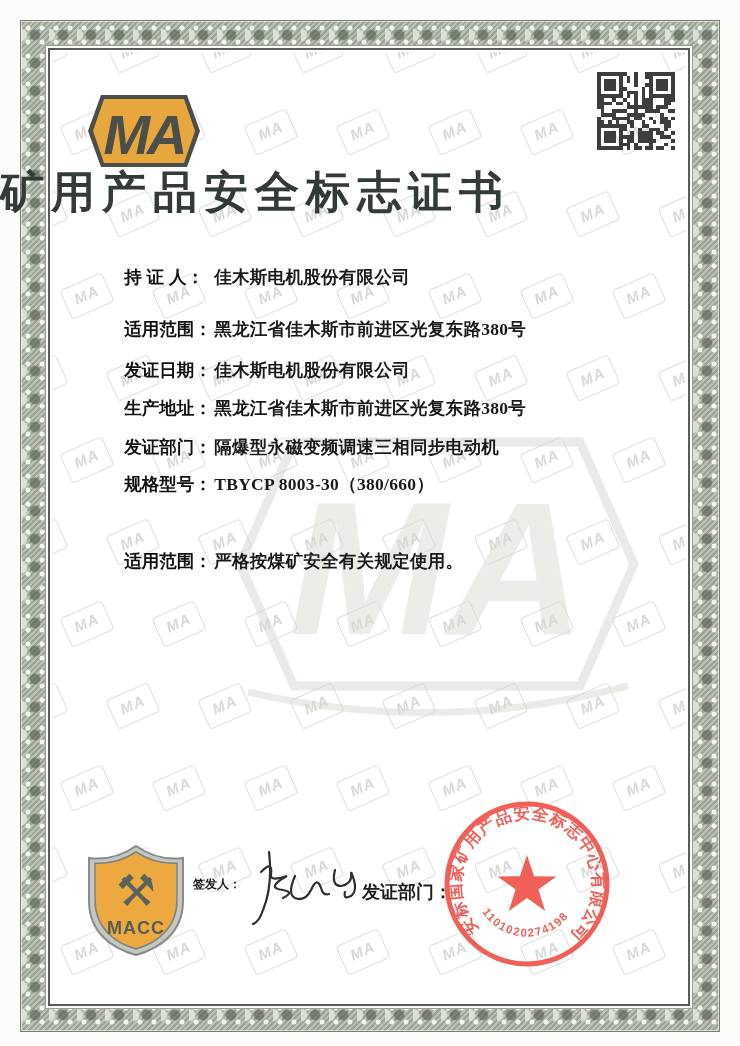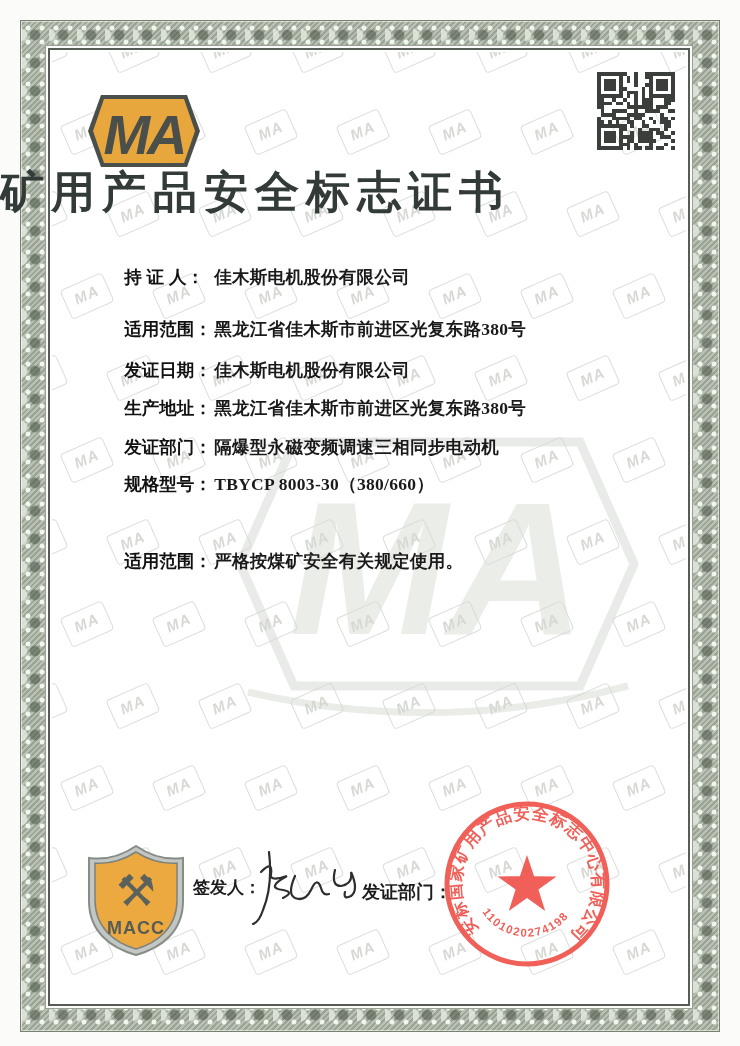--- a/index.html
+++ b/index.html
@@ -32,21 +32,21 @@
   .row{position:absolute;left:95px;font-size:17.5px;white-space:pre;}
   .row .lbl{display:inline-block;min-width:90px;font-weight:bold;color:#111;white-space:pre;}
   .row .val{font-family:"Liberation Serif",serif;font-weight:600;color:#1a1a1a;letter-spacing:.3px;}
   .row.wide .lbl{min-width:0;margin-right:10px;}
   .row.wide .val{font-size:15.5px;letter-spacing:0;}
   .grp2-lbl{display:inline-block;font-weight:bold;color:#111;}
   .val-w{display:inline-block;width:225px;font-family:"Liberation Serif",serif;font-weight:600;}
   .statement{top:703px;left:82px;width:578px;font-family:"Liberation Serif",serif;
     font-size:16.5px;line-height:25.5px;font-weight:700;color:#1b1b1b;text-indent:2em;
     text-align:justify;letter-spacing:.2px;}
-  .signer{top:876px;left:193px;font-size:17px;font-weight:bold;}
+  .signer{top:876px;left:193px;font-size:12px;font-weight:bold;}
   .dept{top:880px;left:362px;font-size:18px;font-weight:bold;}
   svg text{font-family:"Liberation Sans",sans-serif;}
 </style>
 </head>
 <body>
 
 <div class="sheet">
   <div class="border-band"></div>
   <div class="inner-frame"></div>
 

